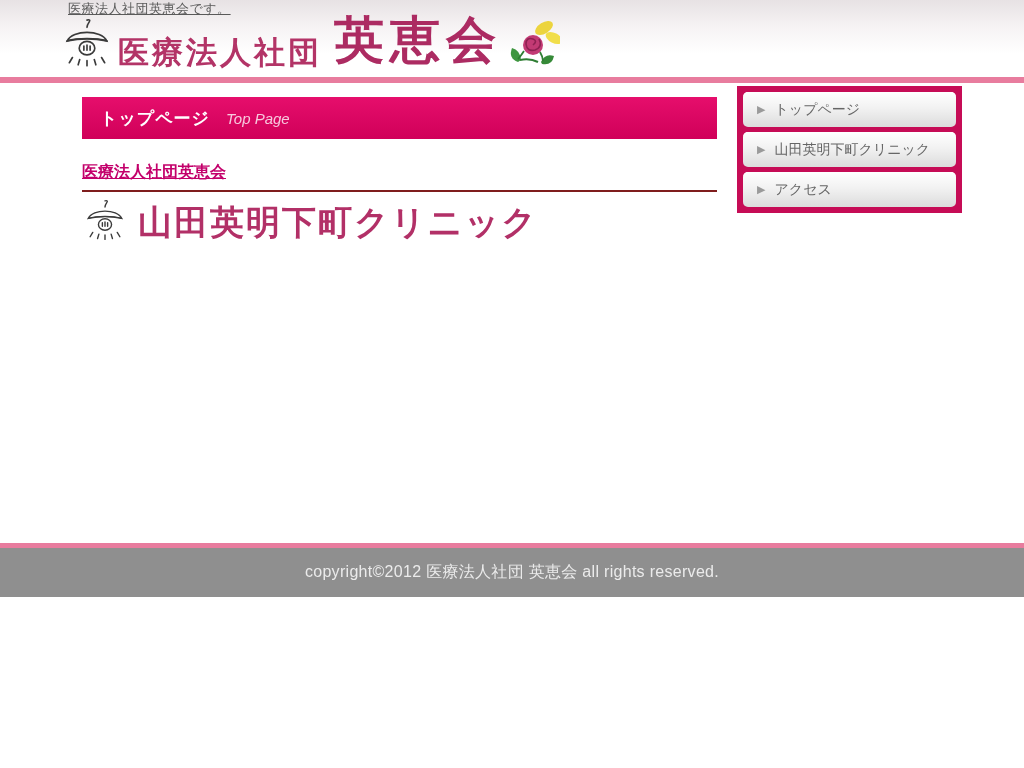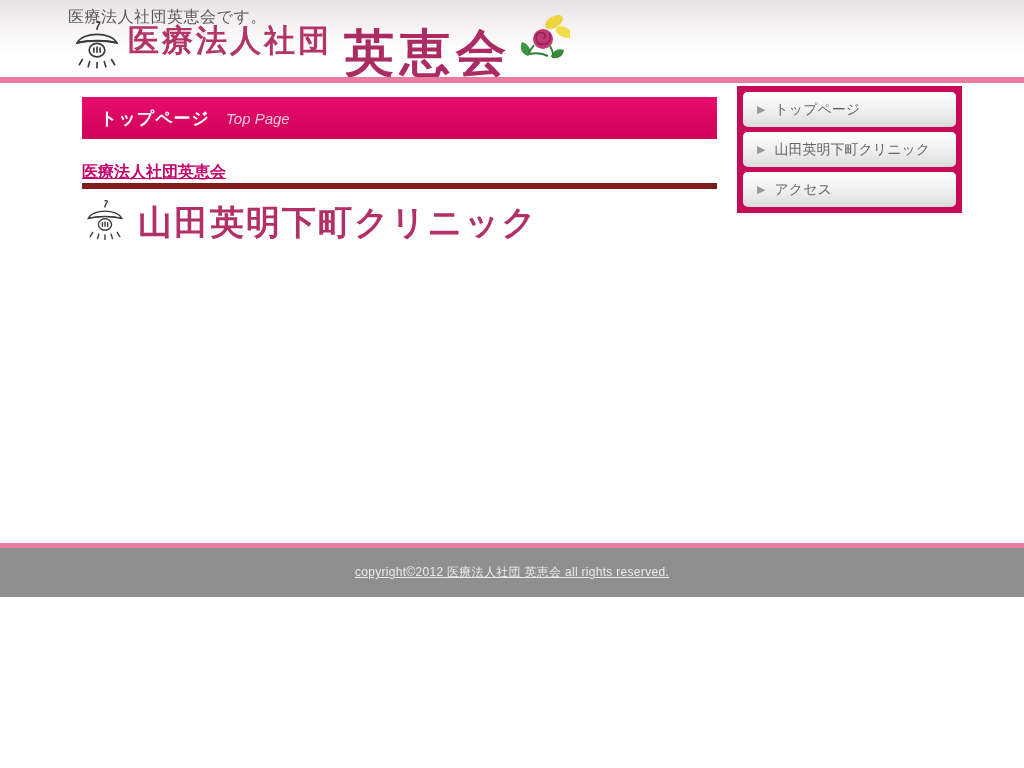--- a/index.html
+++ b/index.html
@@ -10,26 +10,26 @@
     position: relative; overflow: hidden;
   }
   .page { position: relative; width: 1024px; height: 768px; background: #ffffff; }
 
   
   .top-strip {
     position: absolute; left: 0; top: 0; width: 1024px; height: 77px;
     background: linear-gradient(180deg, #e7e2e4 0%, #f6f3f4 35%, #ffffff 70%);
   }
   .tagline {
-    position: absolute; left: 68px; top: 7px;
-    font-size: 16px; color: #595959; letter-spacing: 0.5px;
+    position: absolute; left: 68px; top: 0;
+    font-size: 13px; color: #595959; letter-spacing: 0.5px; text-decoration: underline;
   }
   .logo-row {
-    position: absolute; left: 72px; top: 20px;
-    display: flex; align-items: flex-start; height: 54px;
+    position: absolute; left: 62px; top: 20px;
+    display: flex; align-items: flex-end; height: 54px;
   }
   .logo-prefix {
     font-size: 31px; font-weight: bold; color: #b33467;
     letter-spacing: 3px; margin-left: 6px; white-space: nowrap;
   }
   .logo-name {
     font-size: 50px; font-weight: bold; color: #ac2b62;
     letter-spacing: 6px; margin-left: 12px; white-space: nowrap;
   }
   .flower { margin-left: 2px; margin-top: -8px; }
@@ -42,21 +42,21 @@
   .page-title-bar {
     position: absolute; left: 82px; top: 97px; width: 635px; height: 42px;
     background: linear-gradient(180deg, #e60e6c 0%, #d00059 100%);
     display: flex; align-items: center; padding-left: 18px;
   }
   .page-title-ja { font-size: 17px; font-weight: bold; color: #ffffff; letter-spacing: 1px; }
   .page-title-en { font-size: 15px; color: rgba(255,255,255,0.78); margin-left: 16px; font-style: italic; }
 
   .org-link-row {
     position: absolute; left: 82px; top: 162px; width: 635px;
-    border-bottom: 6px solid #7f1d1d; padding-bottom: 0;
+    border-bottom: 2px solid #7f1d1d; padding-bottom: 7px;
   }
   .org-link {
     font-size: 16px; font-weight: bold; color: #c3006b;
     text-decoration: underline; cursor: pointer;
   }
 
   .clinic-heading {
     position: absolute; left: 84px; top: 198px;
     display: flex; align-items: center;
   }
@@ -78,21 +78,21 @@
     display: flex; align-items: center; padding-left: 14px;
     color: #666666; font-size: 14px; cursor: pointer; white-space: nowrap;
   }
   .nav-arrow { color: #9a9a9a; font-size: 11px; margin-right: 9px; line-height: 1; }
 
   
   .footer {
     position: absolute; left: 0; top: 548px; width: 1024px; height: 49px;
     background: #8f8f8f; display: flex; align-items: center; justify-content: center;
   }
-  .copyright { font-size: 12px; color: #ebebeb; letter-spacing: 0.3px; text-decoration: underline; }
+  .copyright { font-size: 16px; color: #ebebeb; letter-spacing: 0.3px; }
 
   svg .ink { stroke: #3b3b3b; stroke-width: 1.6; fill: none; stroke-linecap: round; }
 </style>
 </head>
 <body>
 
 <div class="page">
 
   <div class="top-strip">
     <div class="tagline">医療法人社団英恵会です。</div>

